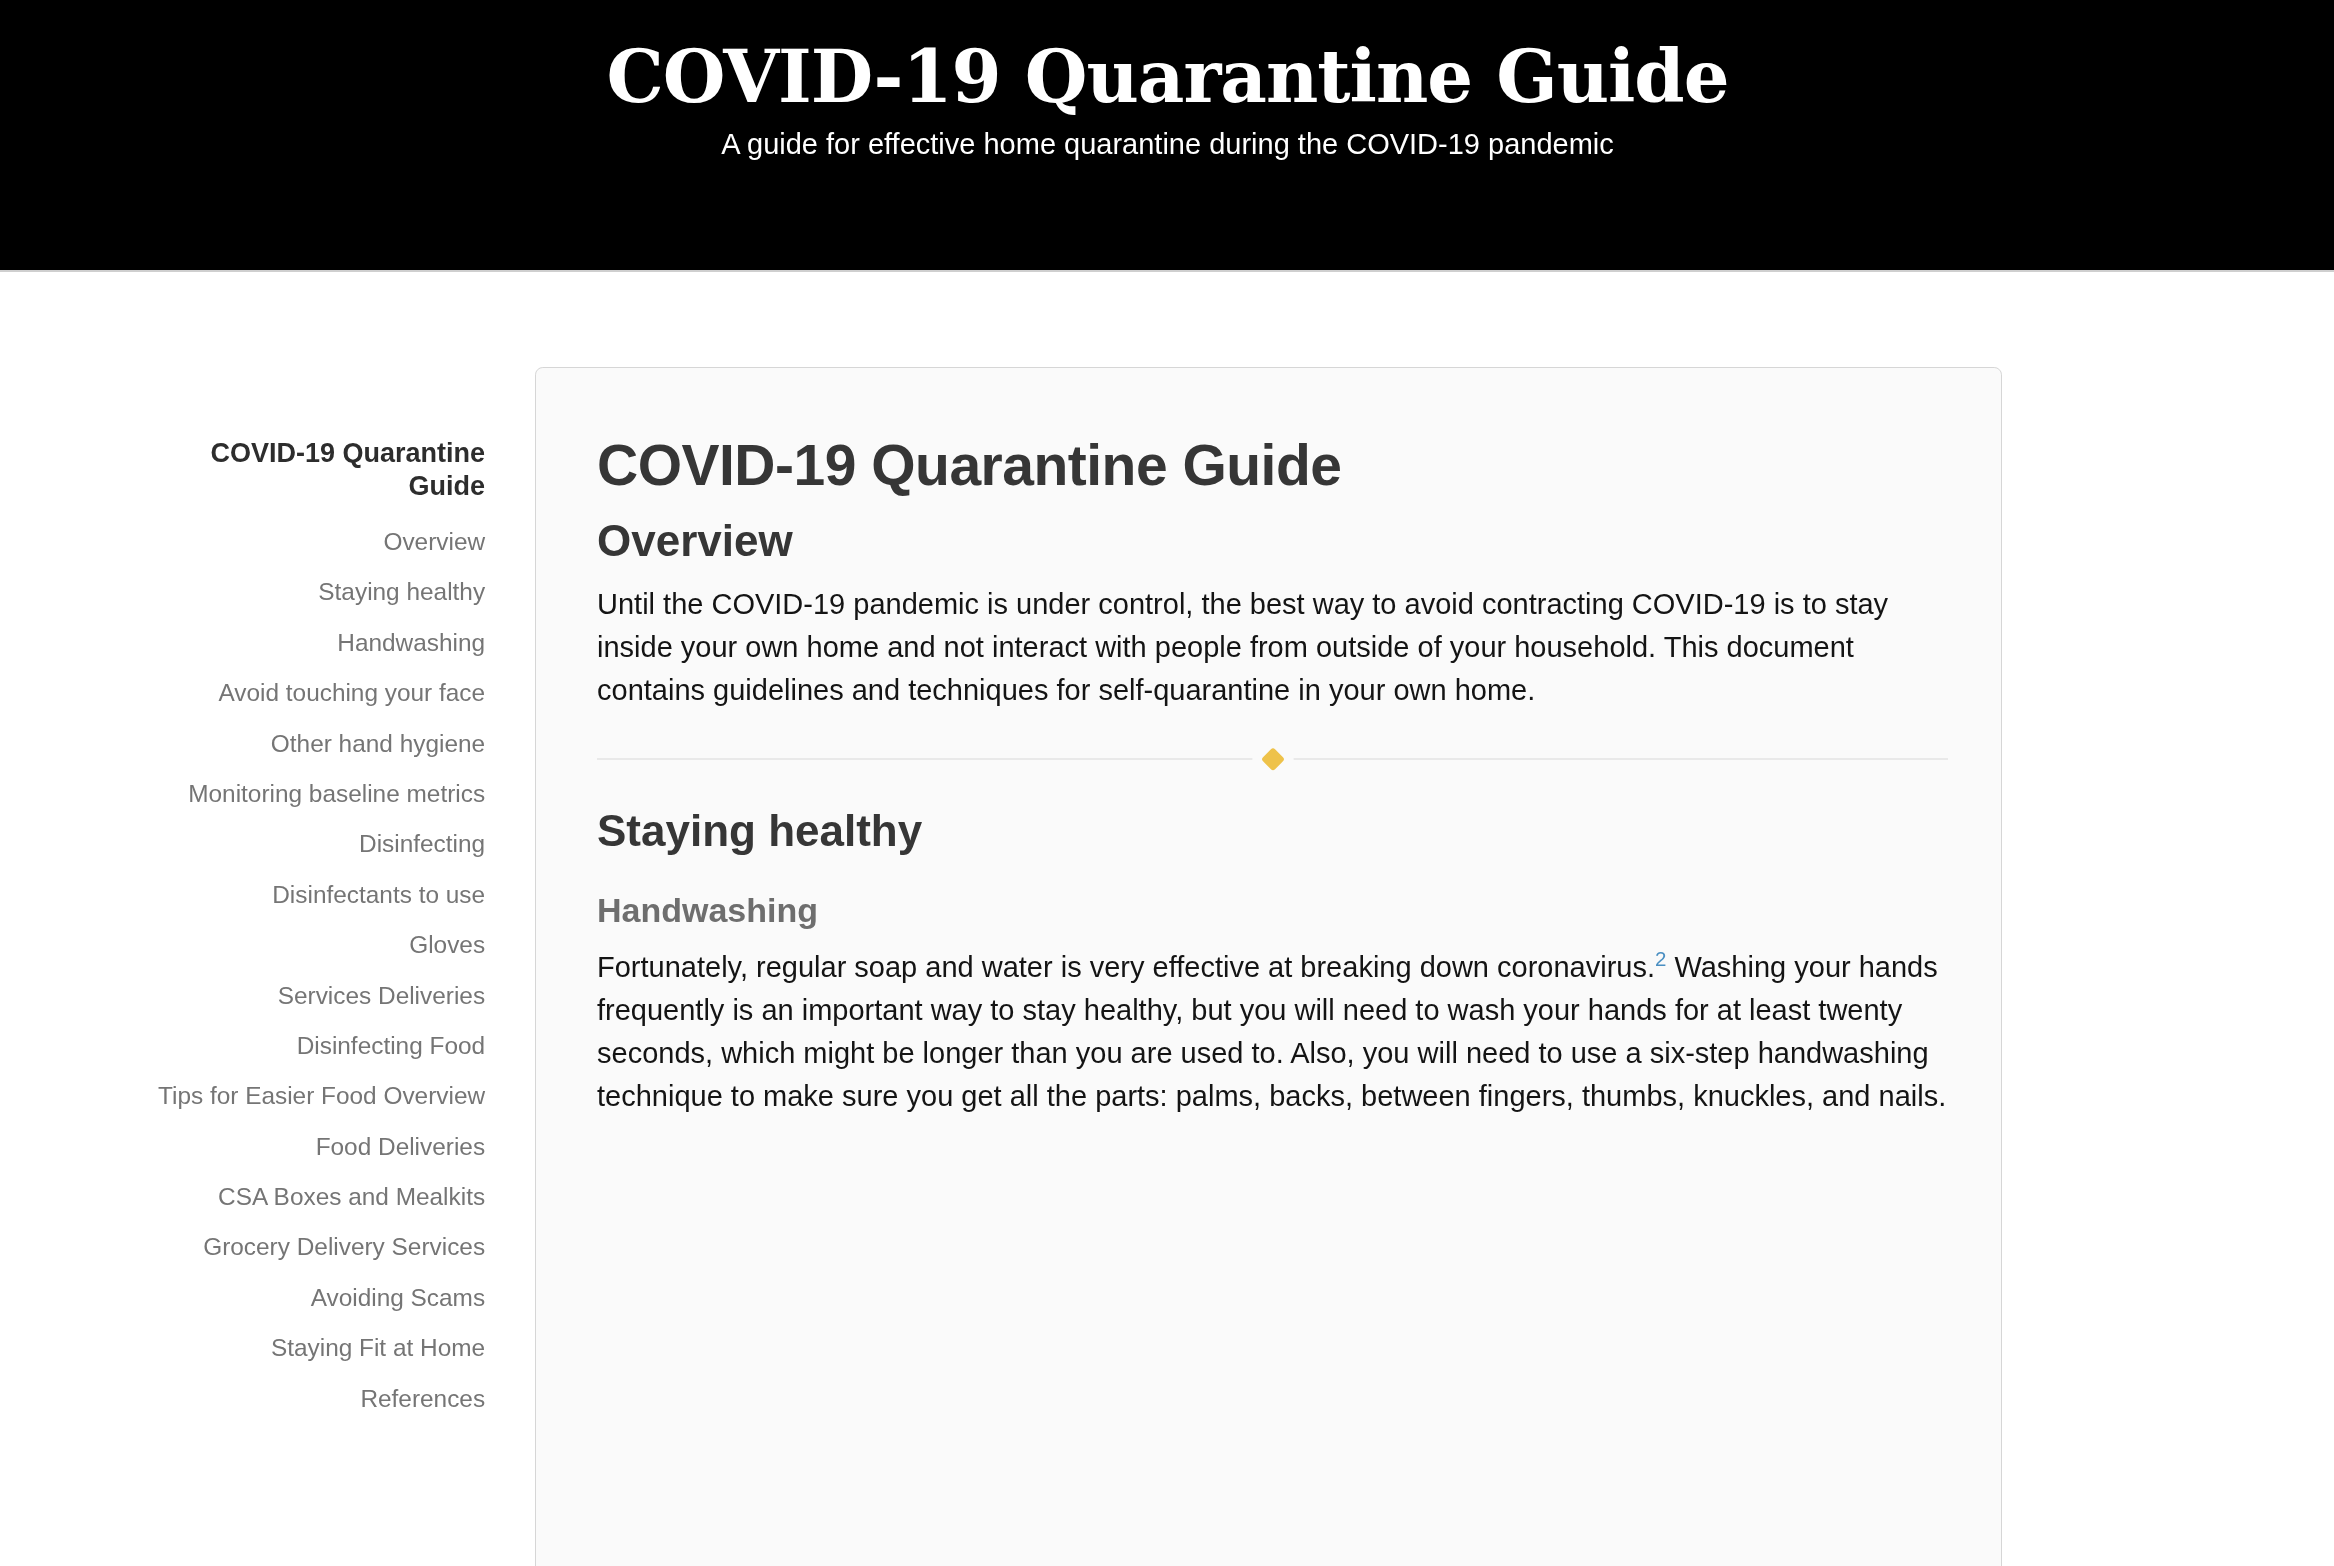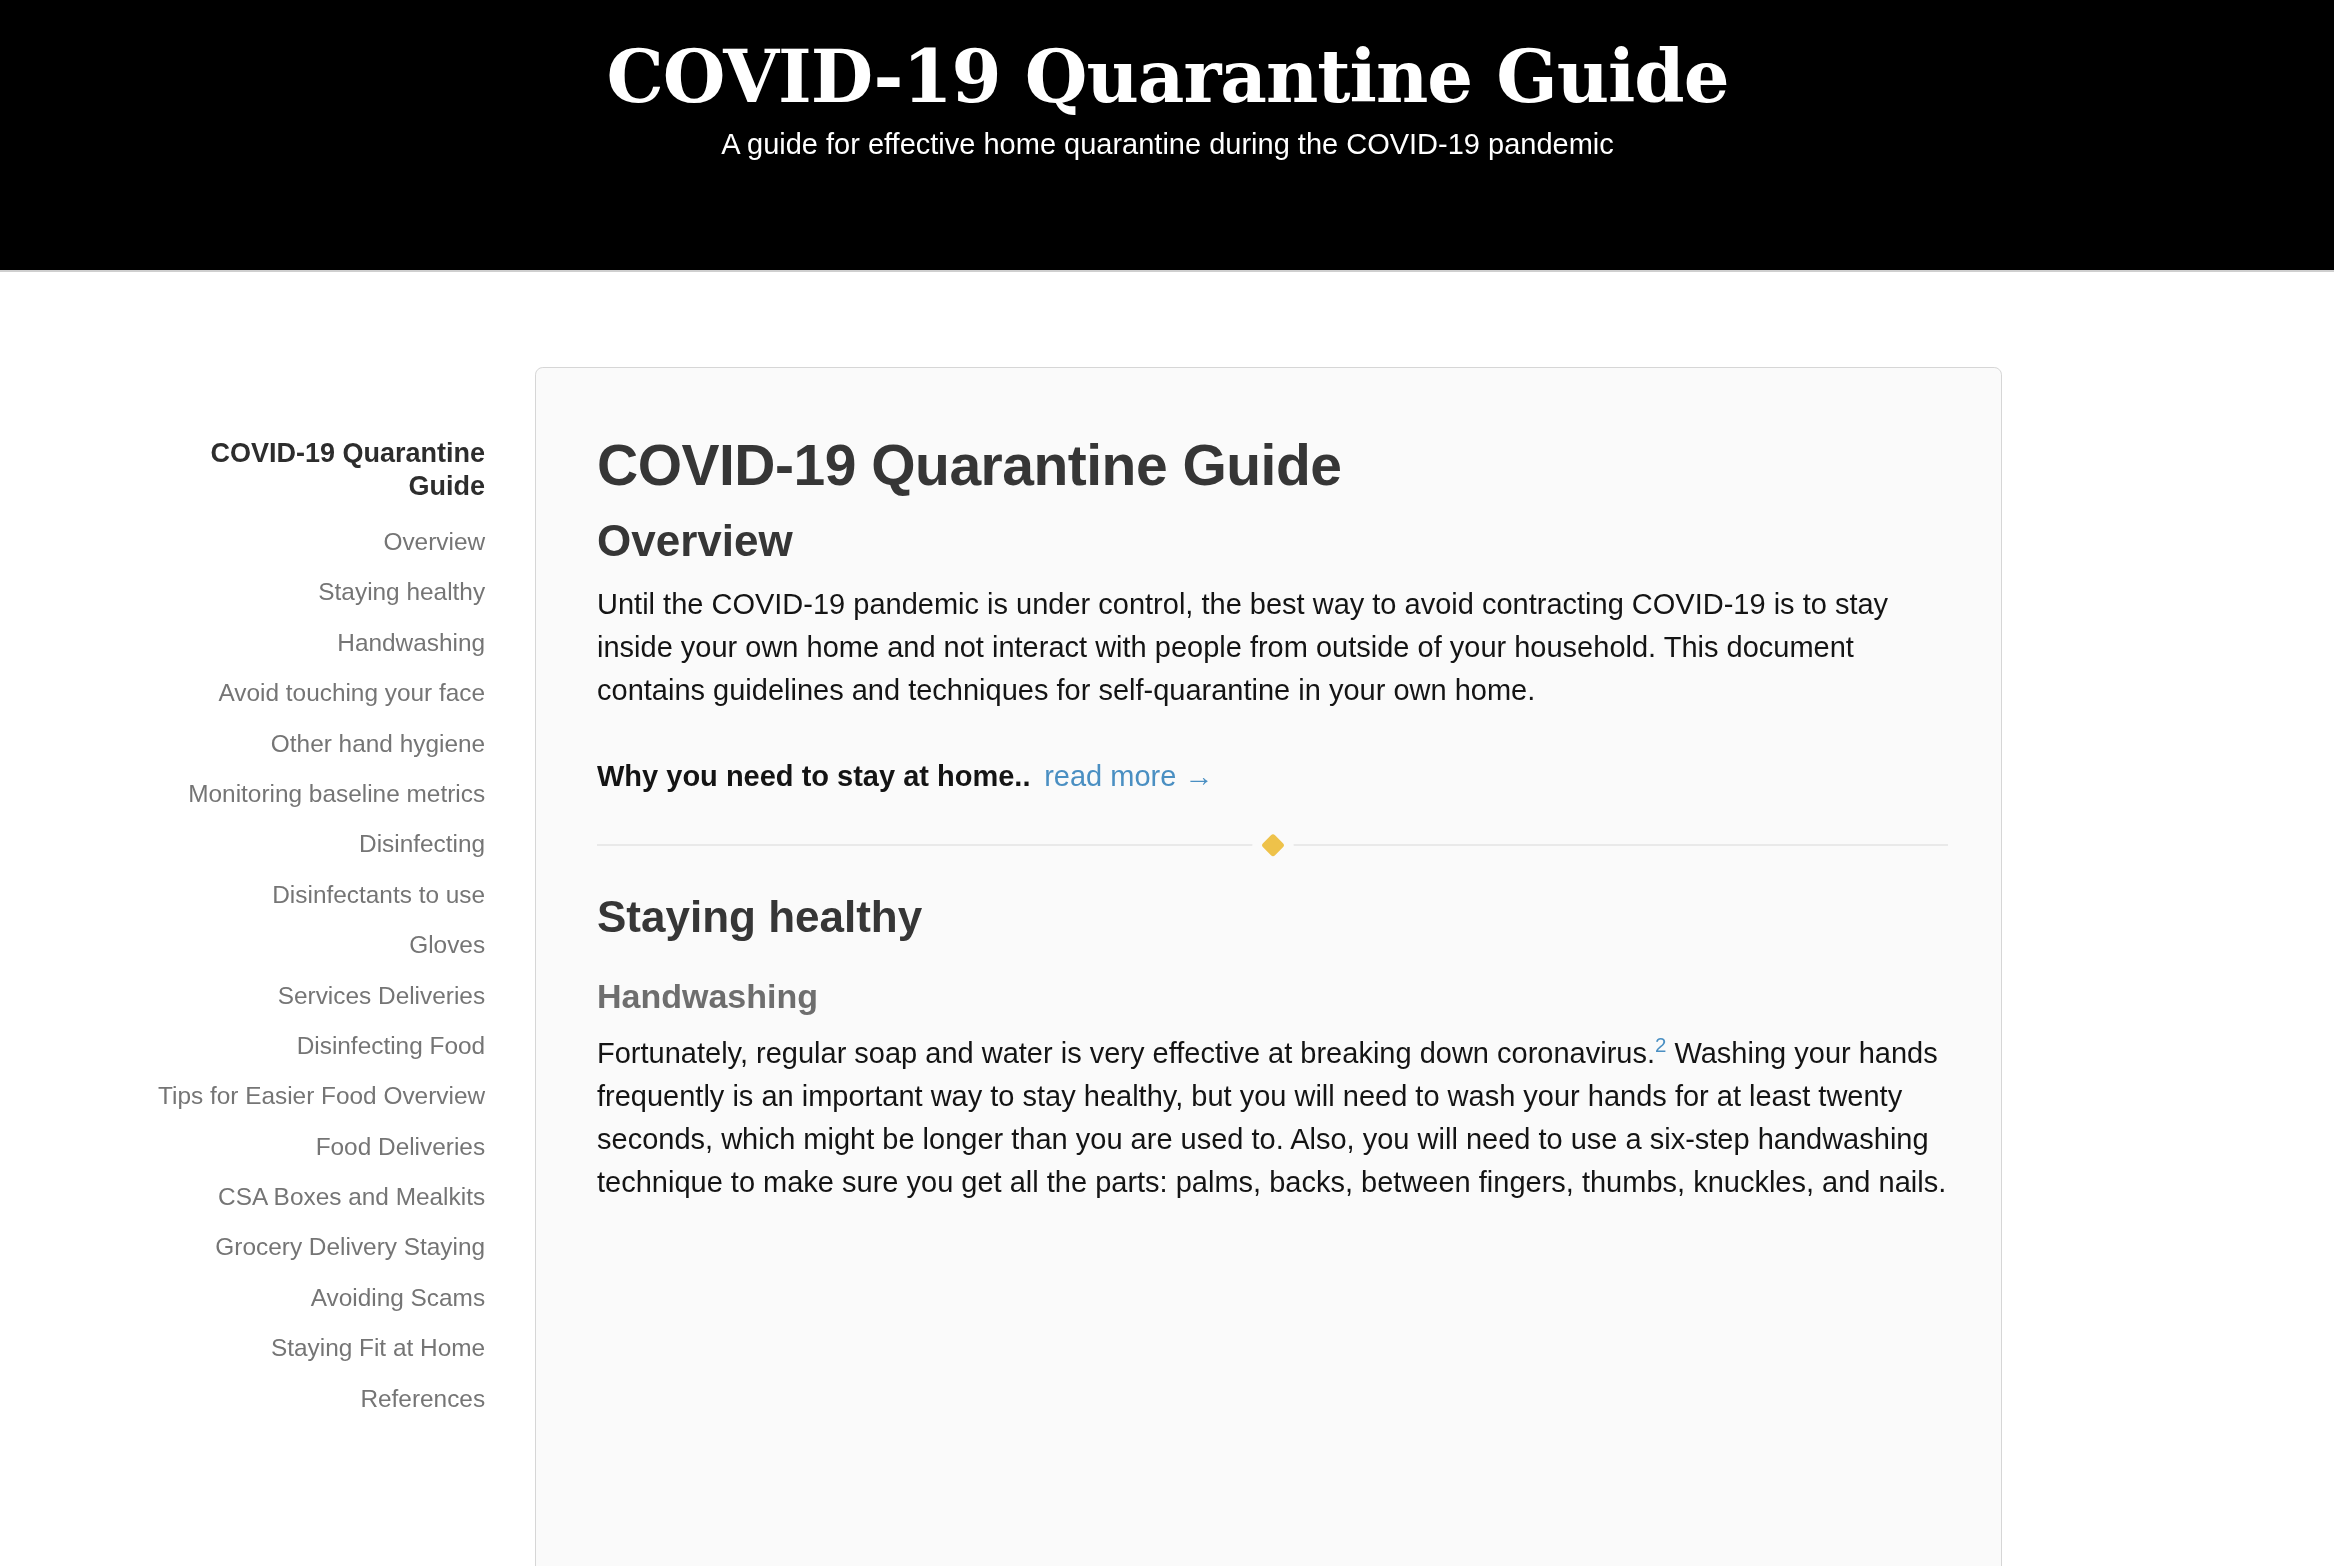--- a/index.html
+++ b/index.html
@@ -237,21 +237,21 @@
 
         <li>
           <a>Food Deliveries</a>
         </li>
 
         <li>
           <a>CSA Boxes and Mealkits</a>
         </li>
 
         <li>
-          <a>Grocery Delivery Staying</a>
+          <a>Grocery Delivery Services</a>
         </li>
 
         <li>
           <a>Avoiding Scams</a>
         </li>
 
         <li>
           <a>Staying Fit at Home</a>
         </li>
 
@@ -260,23 +260,20 @@
         </li>
       </ul>
   </nav>
 
   <main class="card">
     <h1>COVID-19 Quarantine Guide</h1>
 
     <section>
       <h2>Overview</h2>
       <p>Until the COVID-19 pandemic is under control, the best way to avoid contracting COVID-19 is to stay inside your own home and not interact with people from outside of your household. This document contains guidelines and techniques for self-quarantine in your own home.</p>
-      <div class="teaser">
-        <span class="teaser-bold">Why you need to stay at home..</span><a class="read-more">read more →</a>
-      </div>
     </section>
 
     <div class="divider">
       <span class="diamond"></span>
     </div>
 
     <section>
       <h2>Staying healthy</h2>
       <h3>Handwashing</h3>
       <p class="handwashing-p"><span>Fortunately, regular soap and water is very effective at breaking down coronavirus.</span><a class="footnote-ref">2</a><span> Washing your hands frequently is an important way to stay healthy, but you will need to wash your hands for at least twenty seconds, which might be longer than you are used to. Also, you will need to use a six-step handwashing technique to make sure you get all the parts: palms, backs, between fingers, thumbs, knuckles, and nails.</span></p>

